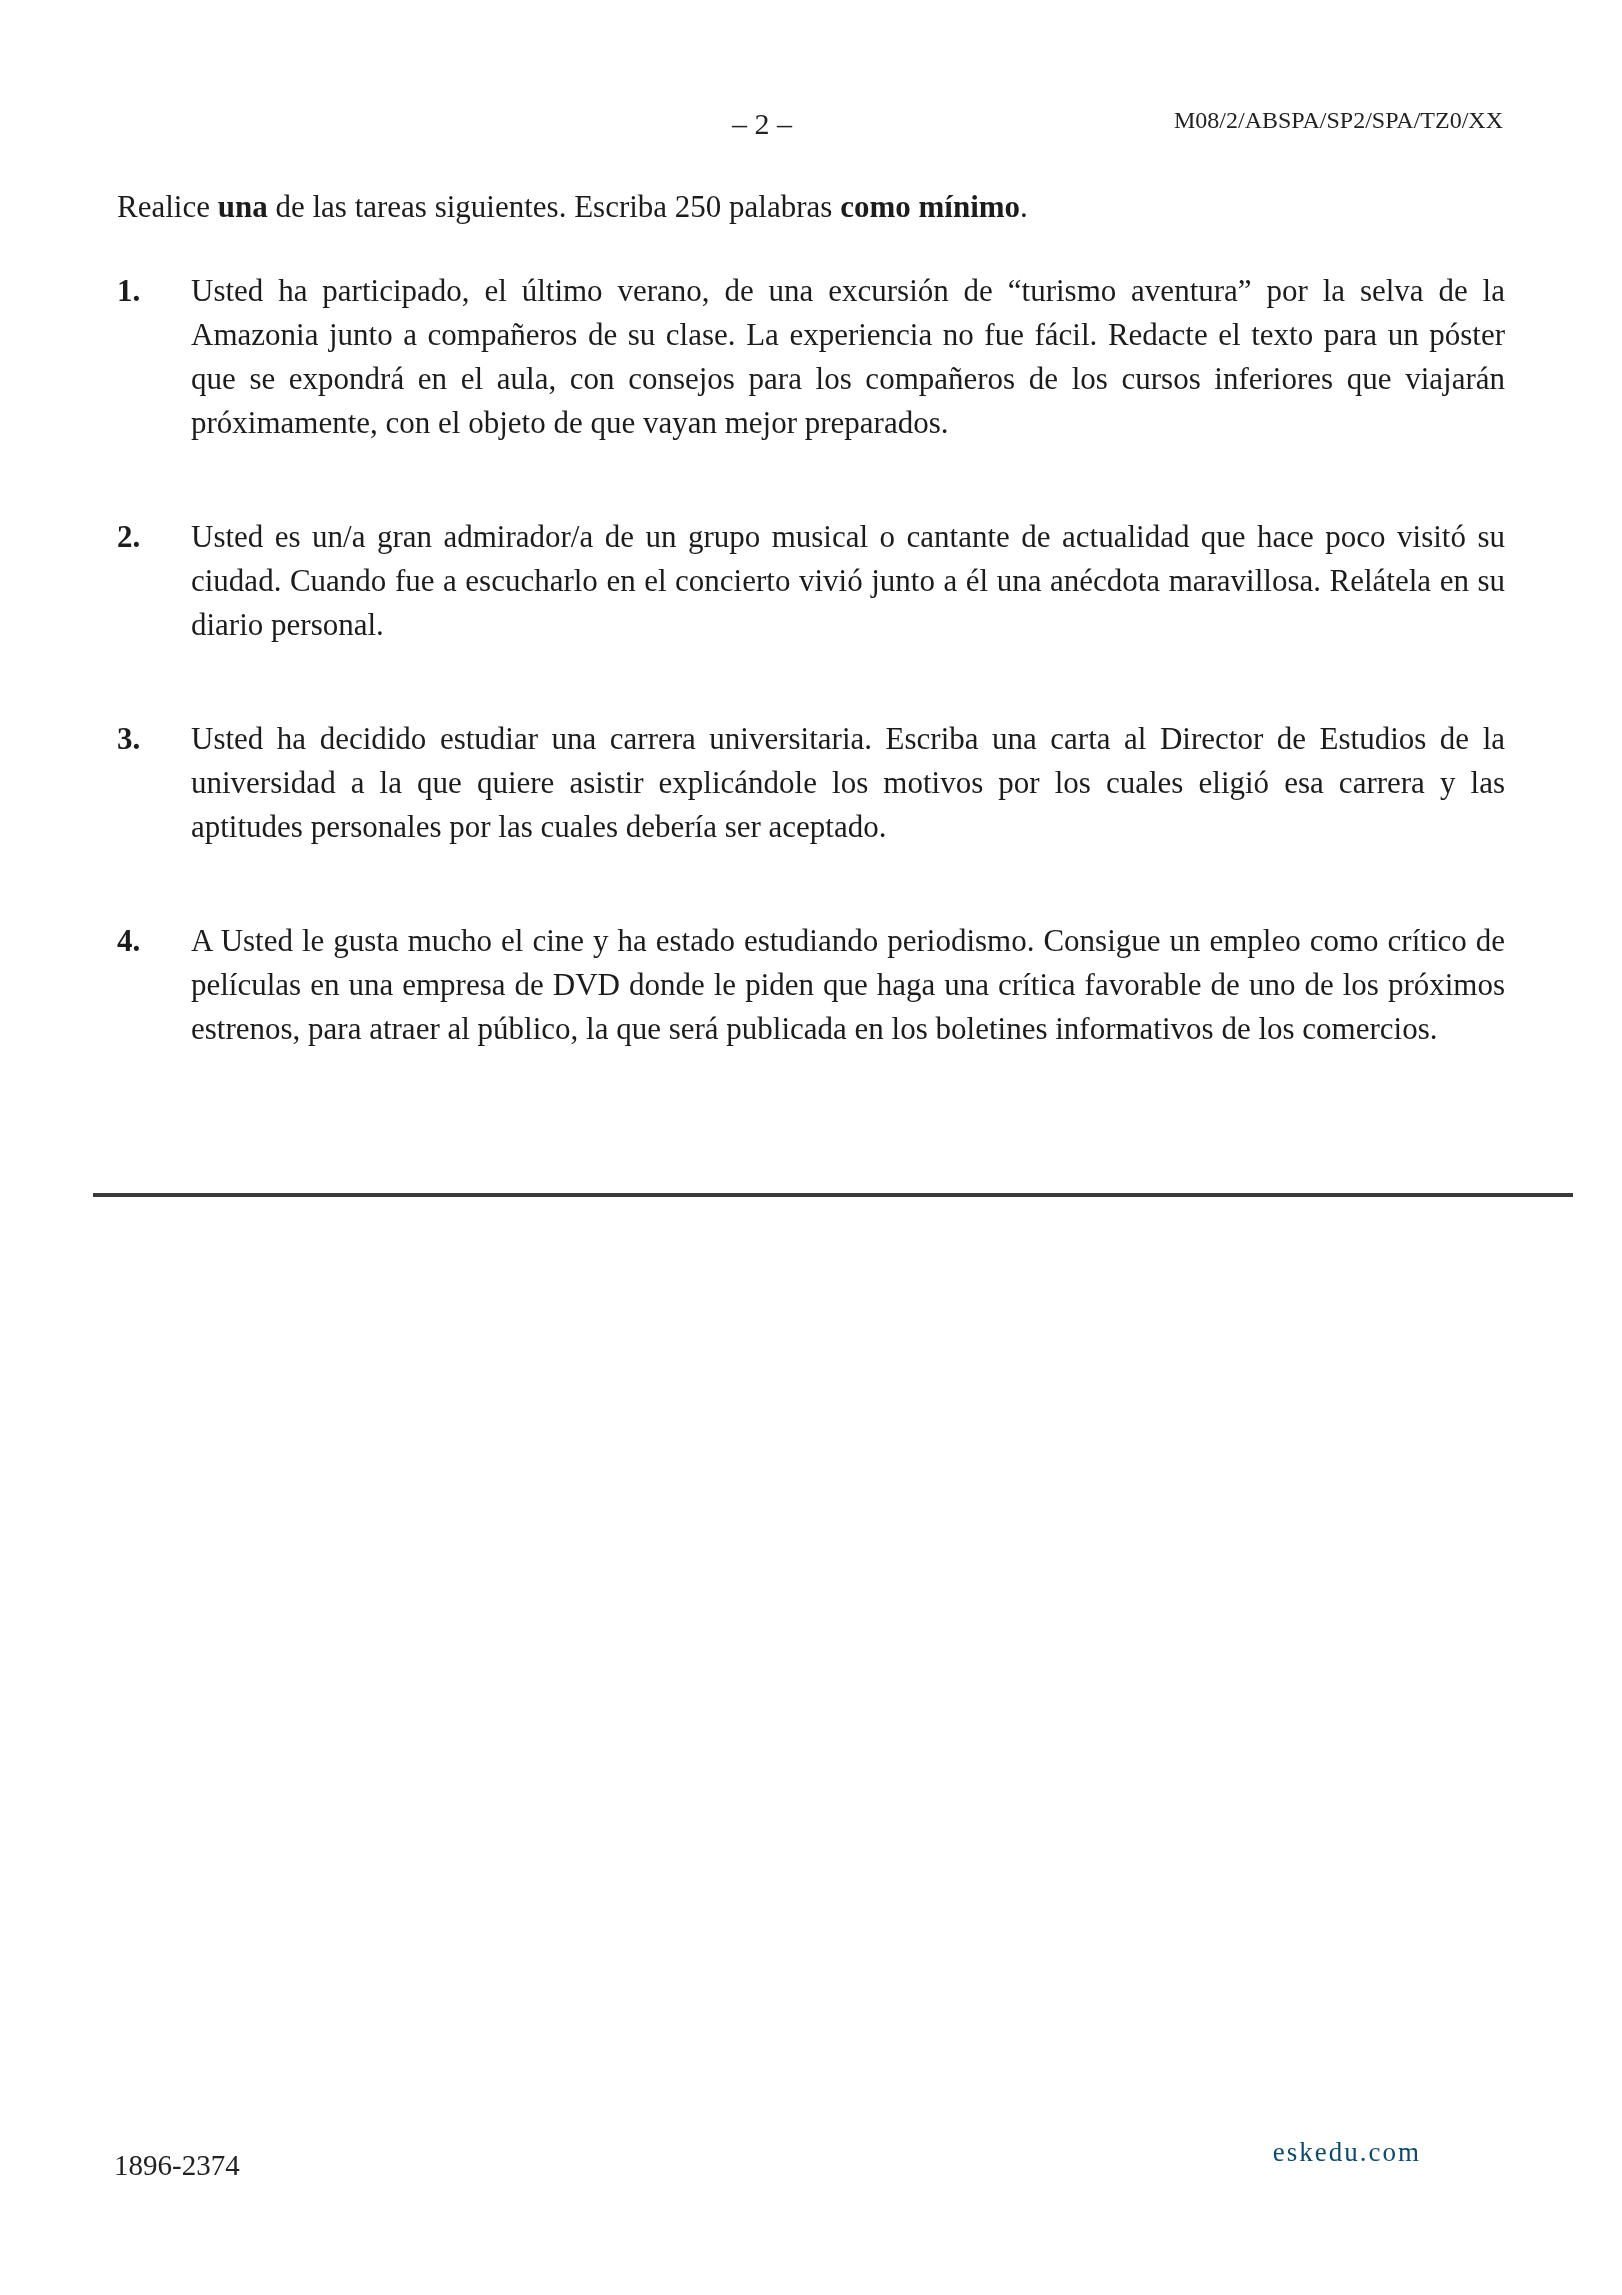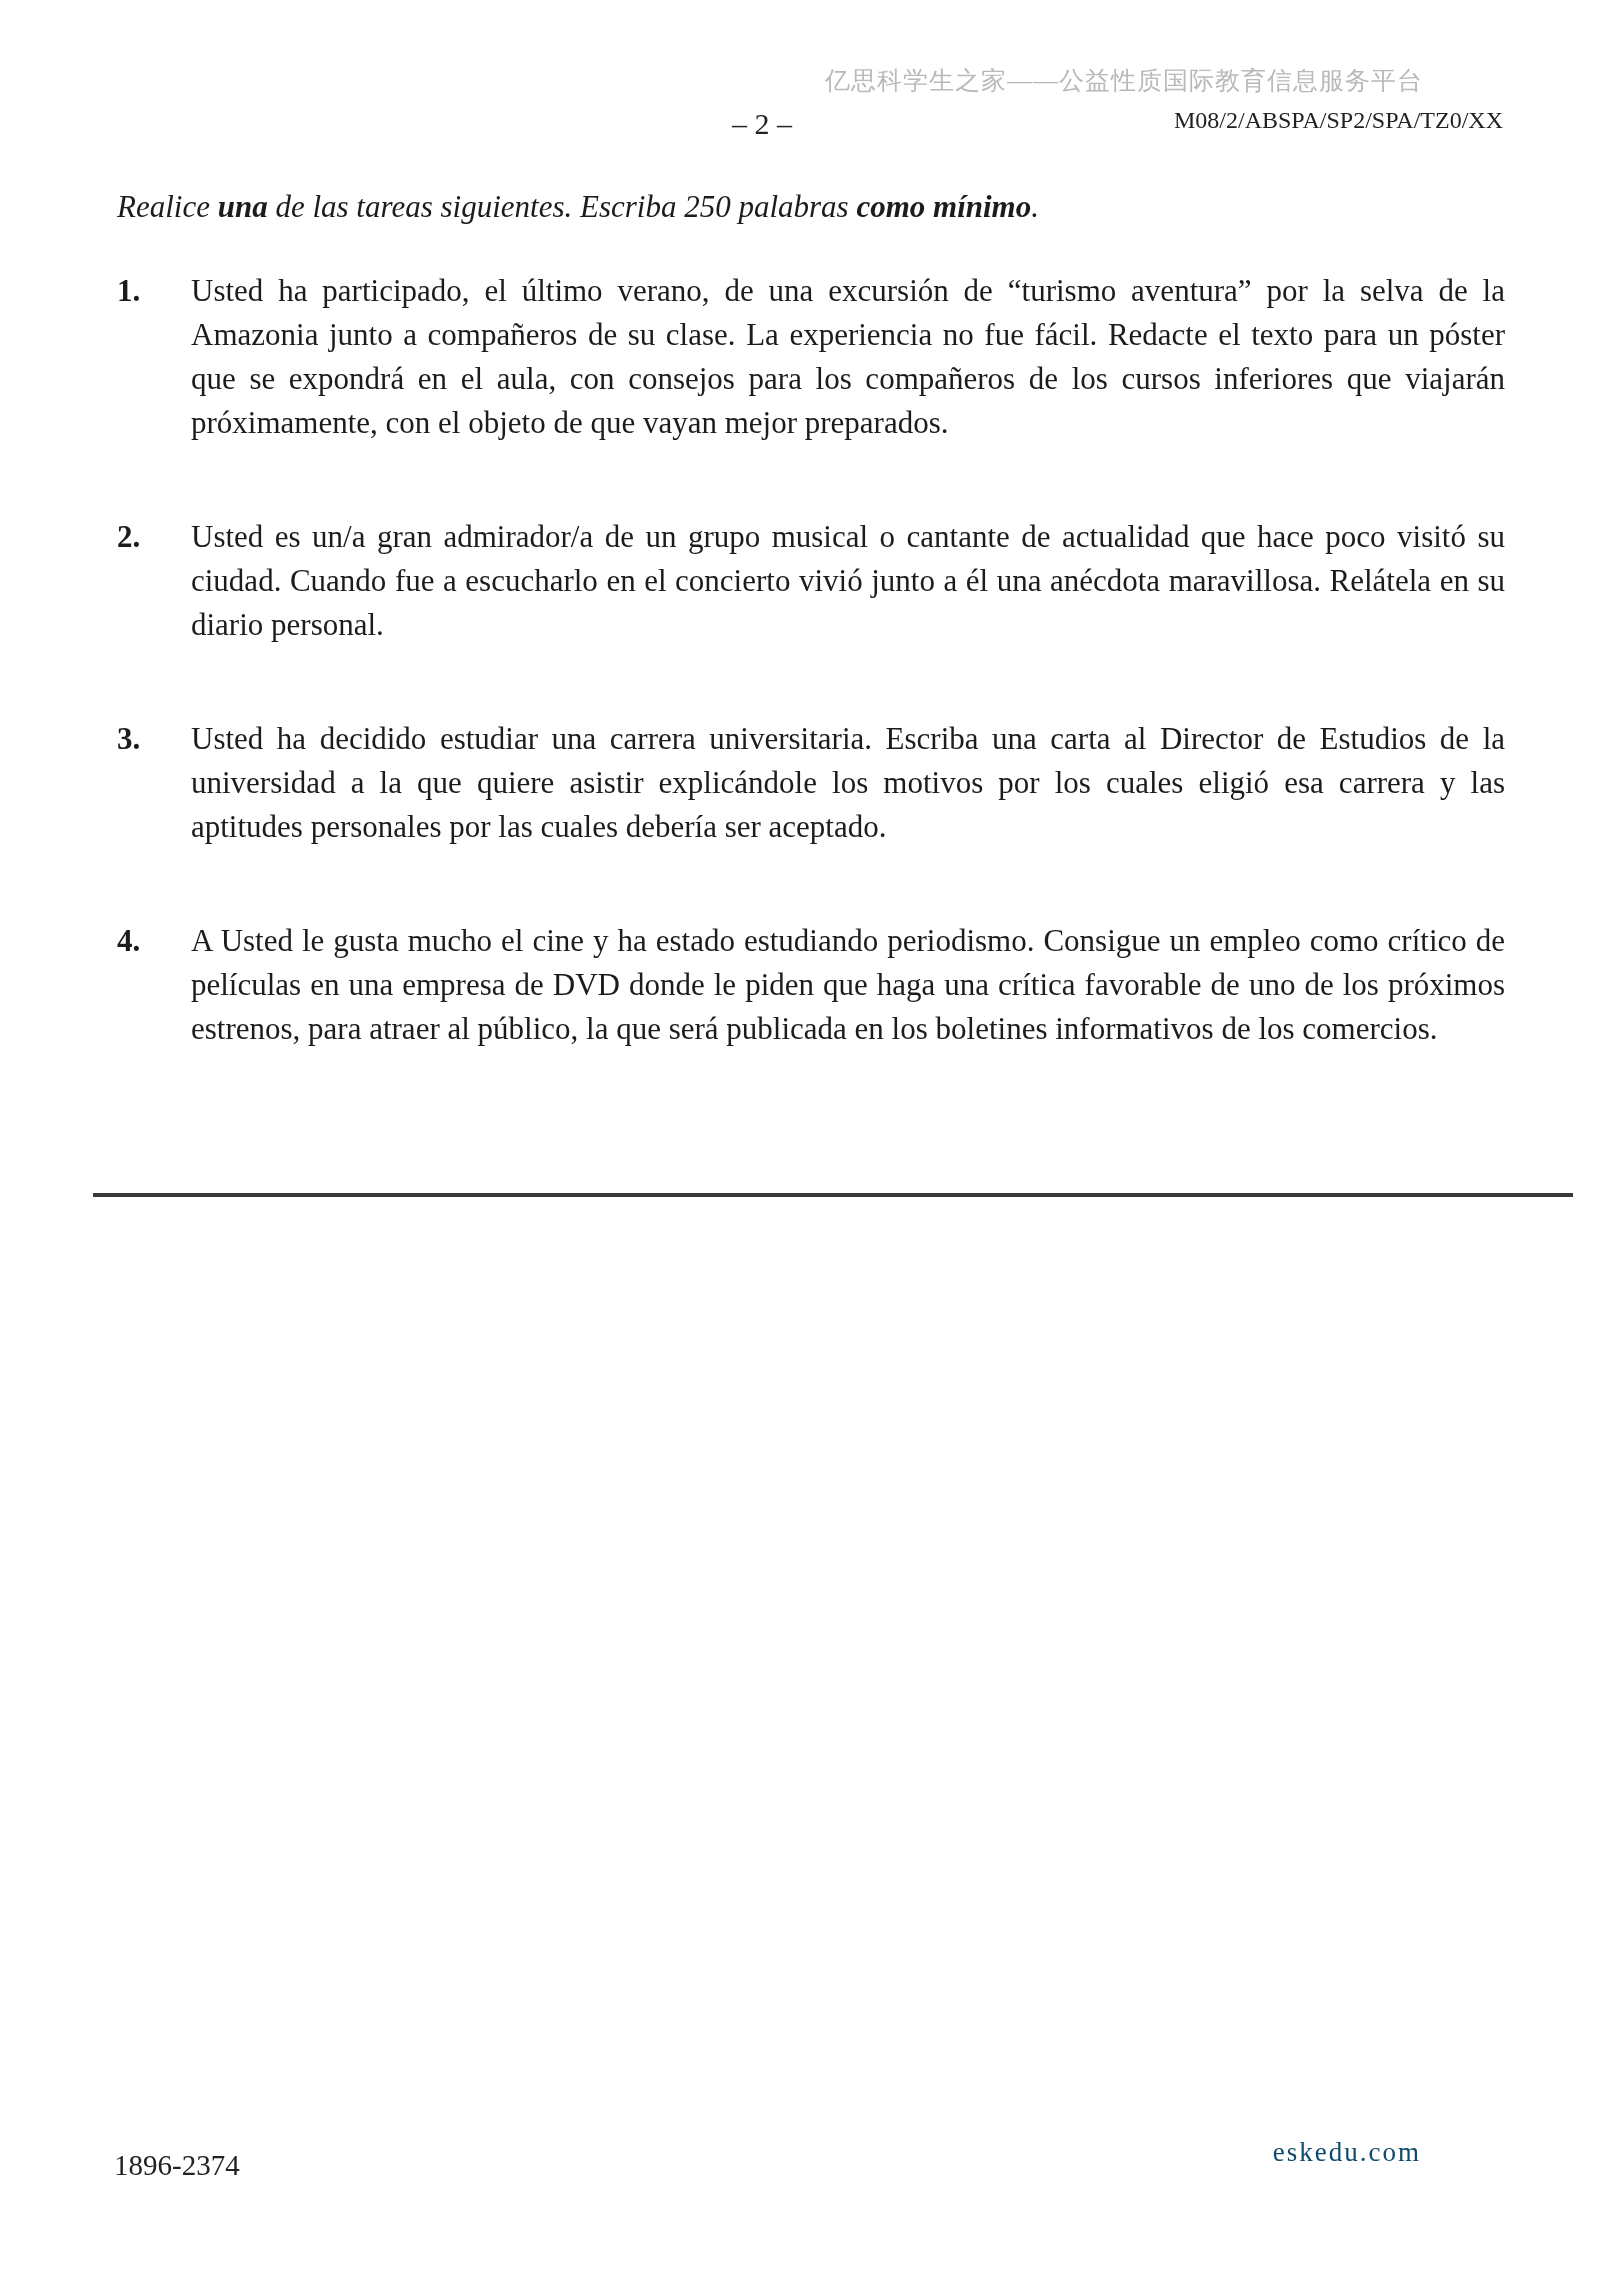--- a/index.html
+++ b/index.html
@@ -43,21 +43,20 @@
   }
   .content {
     position: absolute;
     top: 0;
     left: 117px;
     width: 1388px;
   }
   .instruction {
     margin: 187px 0 0 0;
     font-size: 31px;
-    font-style: italic;
     line-height: 40px;
   }
   .instruction .b { font-weight: bold; }
   .tasks {
     margin-top: 42px;
   }
   .task {
     position: relative;
     padding-left: 74px;
     font-size: 31px;
@@ -93,21 +92,20 @@
     font-size: 27px;
     letter-spacing: 2px;
     color: #0c4a6e;
   }
 </style>
 </head>
 <body>
 
 <div class="page">
 
-  <div class="watermark">亿思科学生之家——公益性质国际教育信息服务平台</div>
 
   <div class="page-number">– 2 –</div>
 
   <div class="exam-code">M08/2/ABSPA/SP2/SPA/TZ0/XX</div>
 
   <div class="content">
 
     <p class="instruction"><span>Realice </span><span class="b">una</span><span> de las tareas siguientes.  Escriba 250 palabras </span><span class="b">como mínimo</span><span>.</span></p>
 
     <div class="tasks">

